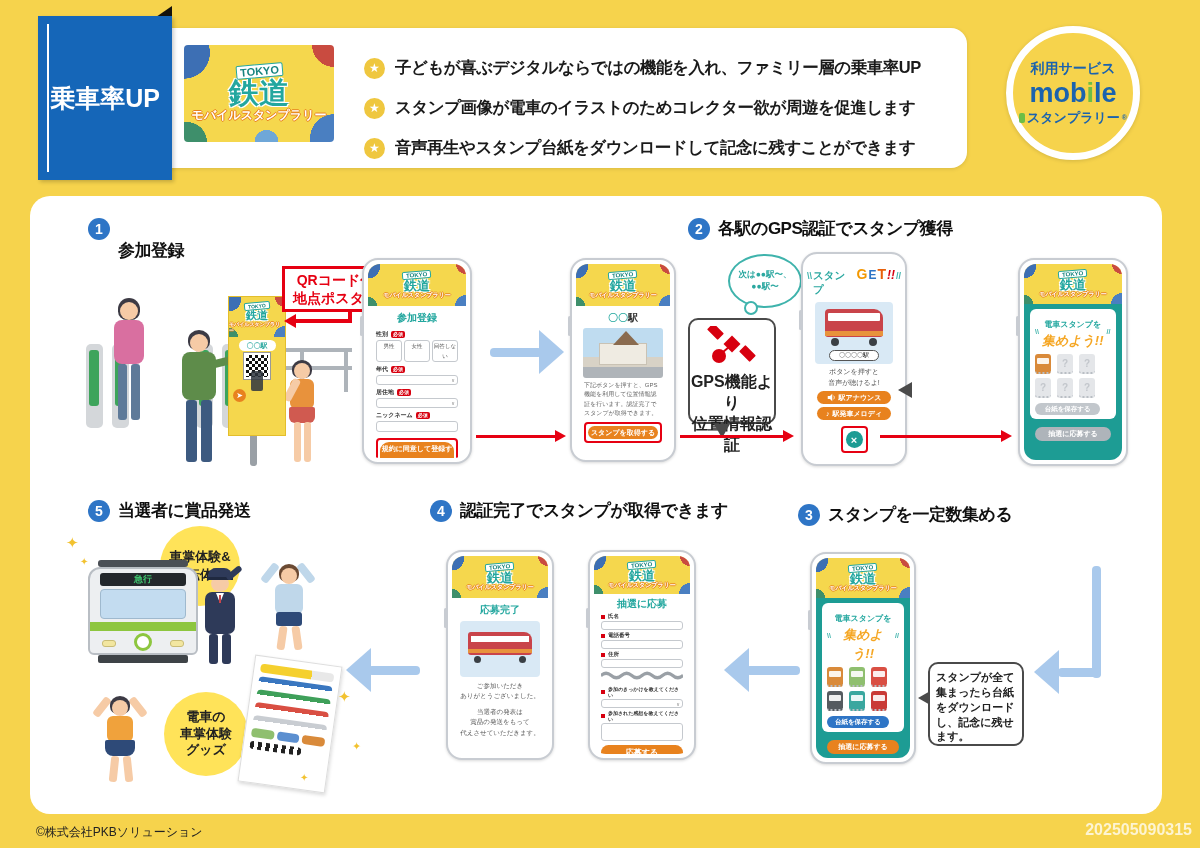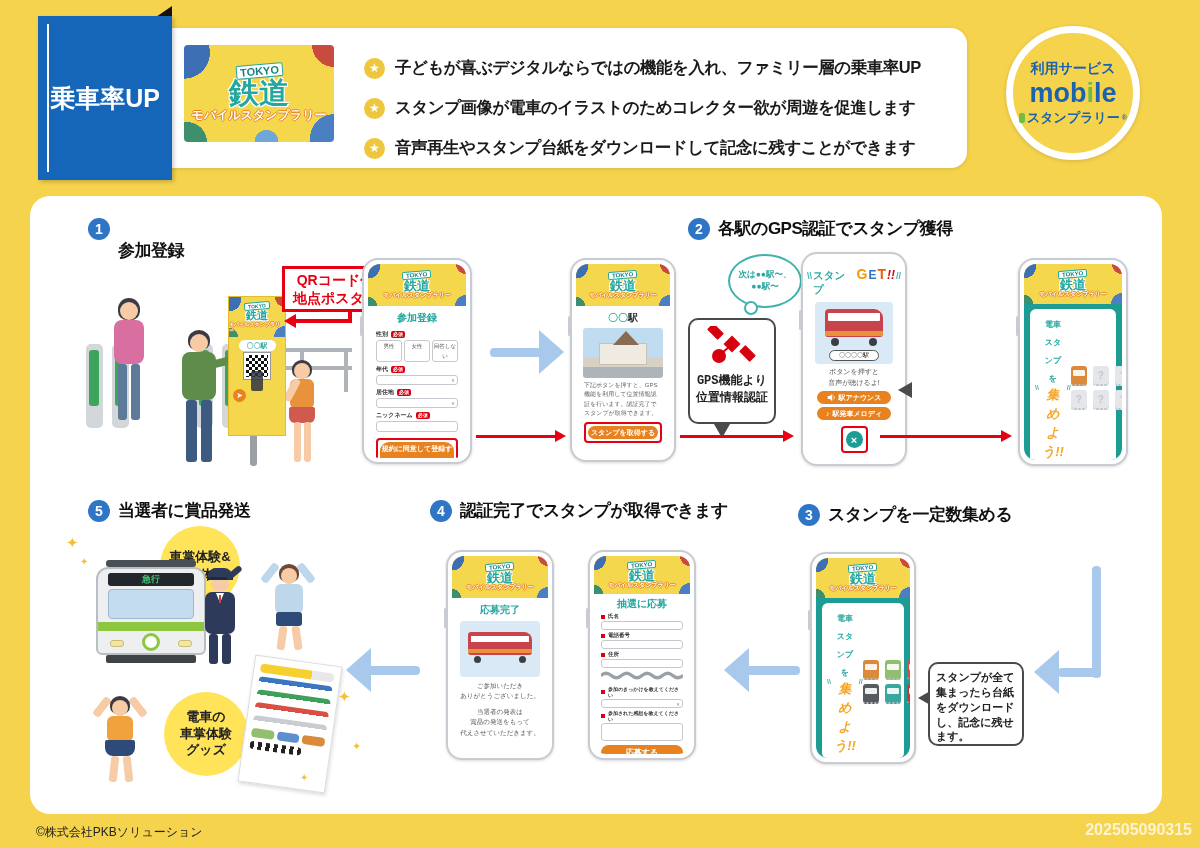--- a/index.html
+++ b/index.html
@@ -92,21 +92,21 @@
 
   
   .note{background:#fff;border:2px solid #4A4A4A;border-radius:10px;font-weight:bold;color:#222;}
   .tail-down{width:0;height:0;border-left:8px solid transparent;border-right:8px solid transparent;border-top:14px solid #4A4A4A;}
   .tail-left{width:0;height:0;border-top:8px solid transparent;border-bottom:8px solid transparent;border-right:14px solid #4A4A4A;}
   .cloud{background:#fff;border:2px solid #3FB3AC;border-radius:50%;display:flex;align-items:center;justify-content:center;text-align:center;color:#2BA8A0;font-weight:bold;font-size:8.5px;}
   .cloud::after{content:"";position:absolute;left:14px;bottom:-9px;width:10px;height:10px;border-radius:50%;border:2px solid #3FB3AC;background:#fff;}
 
   
   .teal-screen{flex:1;background:#1D9C94;display:flex;flex-direction:column;align-items:center;padding:5px 6px;}
-  .stamp-card{background:#fff;border-radius:6px;width:100%;padding:4px 5px;display:flex;flex-direction:row;align-items:center;}
+  .stamp-card{background:#fff;border-radius:6px;width:100%;padding:4px 5px;display:flex;flex-direction:column;align-items:flex-start;}
   .sc-title1{color:#23A79F;font-weight:bold;font-size:8px;}
   .sc-title2{color:#F5A623;font-weight:bold;font-size:13px;font-style:italic;}
   .sc-deco{color:#3FB3AC;font-size:7px;font-weight:bold;}
   .stamp-grid{display:grid;grid-template-columns:repeat(3,16px);gap:4px 6px;margin:4px 0 2px;}
   .stamp{width:16px;height:20px;border-radius:3px;position:relative;border-bottom:2px dotted #B9BEC4;}
   .stamp.tr::after{content:"";position:absolute;left:2px;right:2px;top:4px;height:6px;background:rgba(255,255,255,.9);border-radius:1px;}
   .stamp.q{background:#E4E6E9;color:#C3C7CC;font-weight:bold;font-size:10px;display:flex;align-items:center;justify-content:center;}
 
   
   .get-head{display:flex;align-items:baseline;justify-content:center;gap:1px;margin-top:8px;font-weight:bold;}
@@ -322,21 +322,21 @@
   </div>
 
   <div class="abs note" style="left:688px;top:318px;width:88px;height:106px;text-align:center;padding-top:6px;">
     <svg width="50" height="42" viewBox="0 0 50 42">
       <rect x="19" y="12" width="12" height="12" fill="#D7000F" transform="rotate(45 25 18)"></rect>
       <rect x="1" y="1" width="15" height="9" rx="1" fill="#D7000F" transform="rotate(45 8.5 5.5)"></rect>
       <rect x="33" y="23" width="15" height="9" rx="1" fill="#D7000F" transform="rotate(45 40.5 27.5)"></rect>
       <circle cx="12" cy="30" r="7" fill="#D7000F"></circle>
       <line x1="16" y1="26" x2="22" y2="21" stroke="#D7000F" stroke-width="2"></line>
     </svg>
-    <div class="preline" style="font-size:12px;font-family:Liberation Mono, monospace;">GPS機能より
+    <div class="preline" style="font-size:16px;">GPS機能より
 位置情報認証</div>
   </div>
   <div class="abs tail-down" style="left:714px;top:424px;"></div>
 
   <div class="abs cloud preline" style="left:728px;top:254px;width:74px;height:54px;">次は●●駅〜、
 ●●駅〜</div>
 
   <div class="abs phone" style="left:801px;top:252px;width:106px;height:214px;">
     <div class="screen">
       <div class="get-head">
@@ -540,21 +540,21 @@
     </div>
 
   <div class="abs step-head" style="left:88px;top:500px;width:260px;">
     <span class="step-num">5</span>
     <span class="step-title">当選者に賞品発送</span>
   </div>
 
   <div class="abs prize-circle preline" style="left:160px;top:526px;width:80px;height:80px;font-size:13px;line-height:1.35;">車掌体験&amp;
 運転体験</div>
 
-  <div class="abs" style="left:92px;top:560px;width:118px;height:104px;">
+  <div class="abs" style="left:84px;top:560px;width:118px;height:104px;">
     <div style="position:absolute;left:14px;top:0;width:90px;height:7px;background:#4A4F55;border-radius:3px;"></div>
     <div style="position:absolute;left:4px;top:7px;width:110px;height:88px;background:#EDEFF1;border:2px solid #B9BEC4;border-radius:12px 12px 6px 6px;overflow:hidden;">
       <div style="margin:4px 10px 0;height:13px;background:#23272B;border-radius:3px;color:#3EC06D;font-size:9px;font-weight:bold;text-align:center;line-height:13px;">急行</div>
       <div style="margin:3px 10px 0;height:30px;background:#C3DCF0;border-radius:4px;border:1px solid #9FB9CE;"></div>
       <div style="margin:3px 0 0;height:9px;background:#8DC63F;"></div>
       <div style="position:absolute;left:12px;bottom:6px;width:14px;height:7px;background:#F2E6A0;border:1px solid #C9BC76;border-radius:3px;"></div>
       <div style="position:absolute;right:12px;bottom:6px;width:14px;height:7px;background:#F2E6A0;border:1px solid #C9BC76;border-radius:3px;"></div>
       <div style="position:absolute;left:44px;bottom:2px;width:18px;height:18px;background:#fff;border:3px solid #8DC63F;border-radius:50%;"></div>
     </div>
     <div style="position:absolute;left:14px;top:95px;width:90px;height:8px;background:#3E4347;border-radius:2px;"></div>

